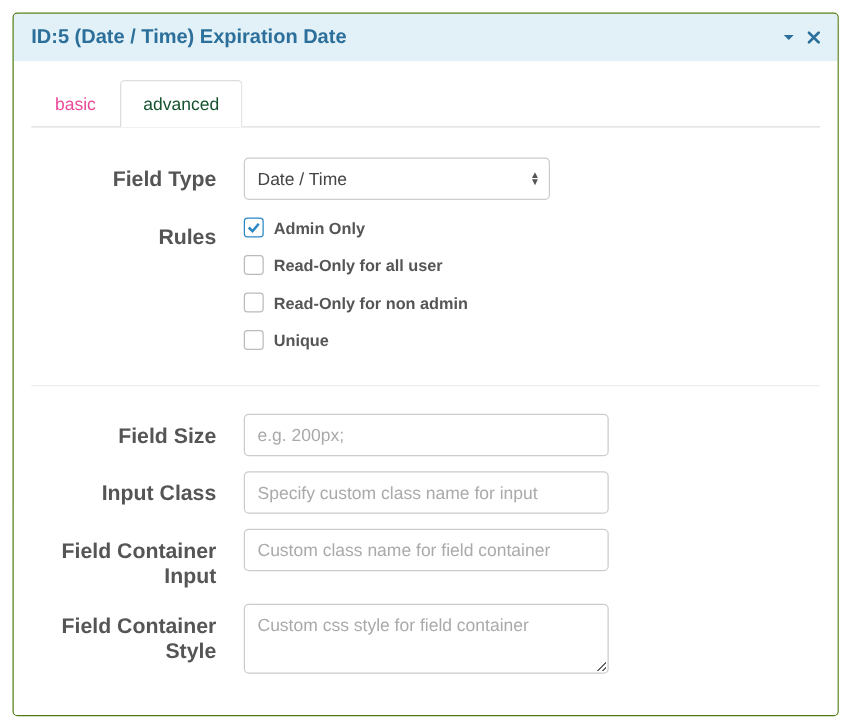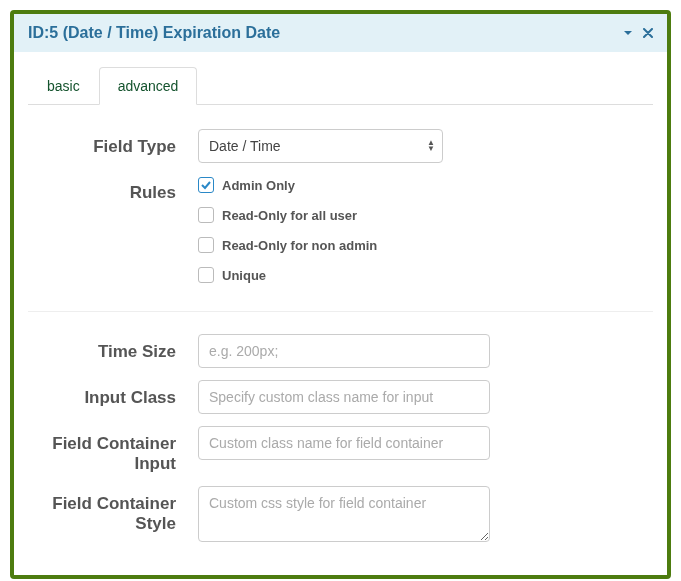--- a/index.html
+++ b/index.html
@@ -5,21 +5,21 @@
   * { box-sizing: border-box; }
   body {
     margin: 0;
     padding: 10px;
     background: #fff;
     font-family: -apple-system, "Helvetica Neue", Arial, sans-serif;
     font-size: 14px;
     color: #444;
   }
   .panel {
-    border: 4px solid #4d7c0f;
+    border: 1px solid #4d7c0f;
     border-radius: 4px;
     overflow: hidden;
   }
   .panel-header {
     display: flex;
     align-items: center;
     justify-content: space-between;
     background: #e2f1f7;
     padding: 10px 14px;
   }
@@ -39,21 +39,21 @@
     background: #fff;
   }
   .tabs {
     display: flex;
     border-bottom: 1px solid #ddd;
     margin-bottom: 24px;
   }
   .tab {
     padding: 10px 18px;
     font-size: 14px;
-    color: #14532d;
+    color: #ec4899;
     cursor: pointer;
     position: relative;
     bottom: -1px;
     border: 1px solid transparent;
   }
   .tab.active {
     color: #14532d;
     border: 1px solid #ddd;
     border-bottom: 1px solid #fff;
     border-radius: 4px 4px 0 0;
@@ -226,21 +226,21 @@
             
           </span>
           <span class="chk-label">Unique</span>
         </div>
       </div>
     </div>
 
     <hr class="sep">
 
     <div class="form-row">
-      <div class="form-label">Time Size</div>
+      <div class="form-label">Field Size</div>
       <div class="form-control">
         <input type="text" placeholder="e.g. 200px;" style="">
       </div>
     </div>
 
     <div class="form-row">
       <div class="form-label">Input Class</div>
       <div class="form-control">
         <input type="text" placeholder="Specify custom class name for input" style="">
       </div>

